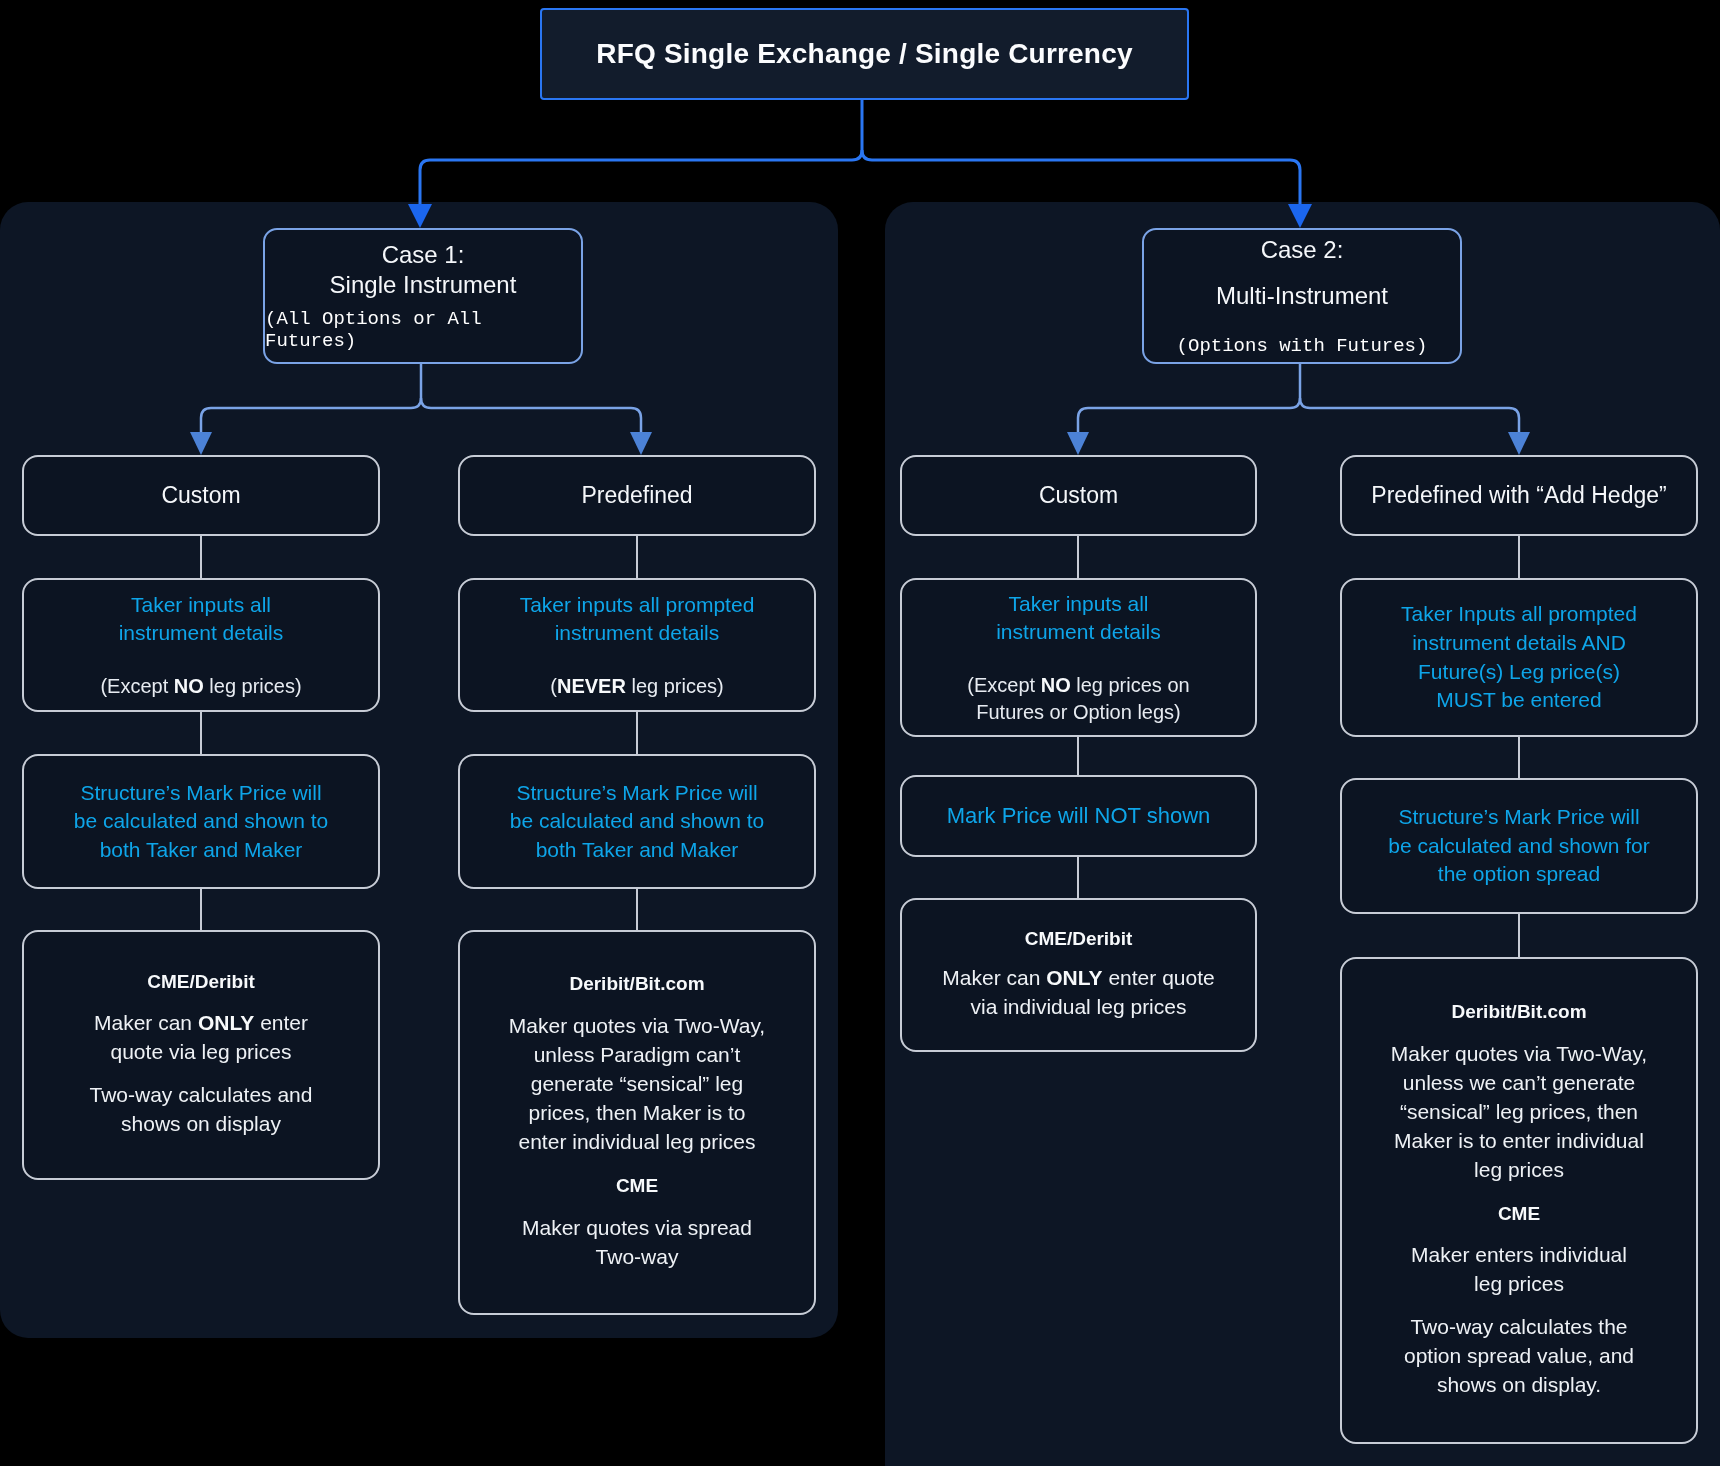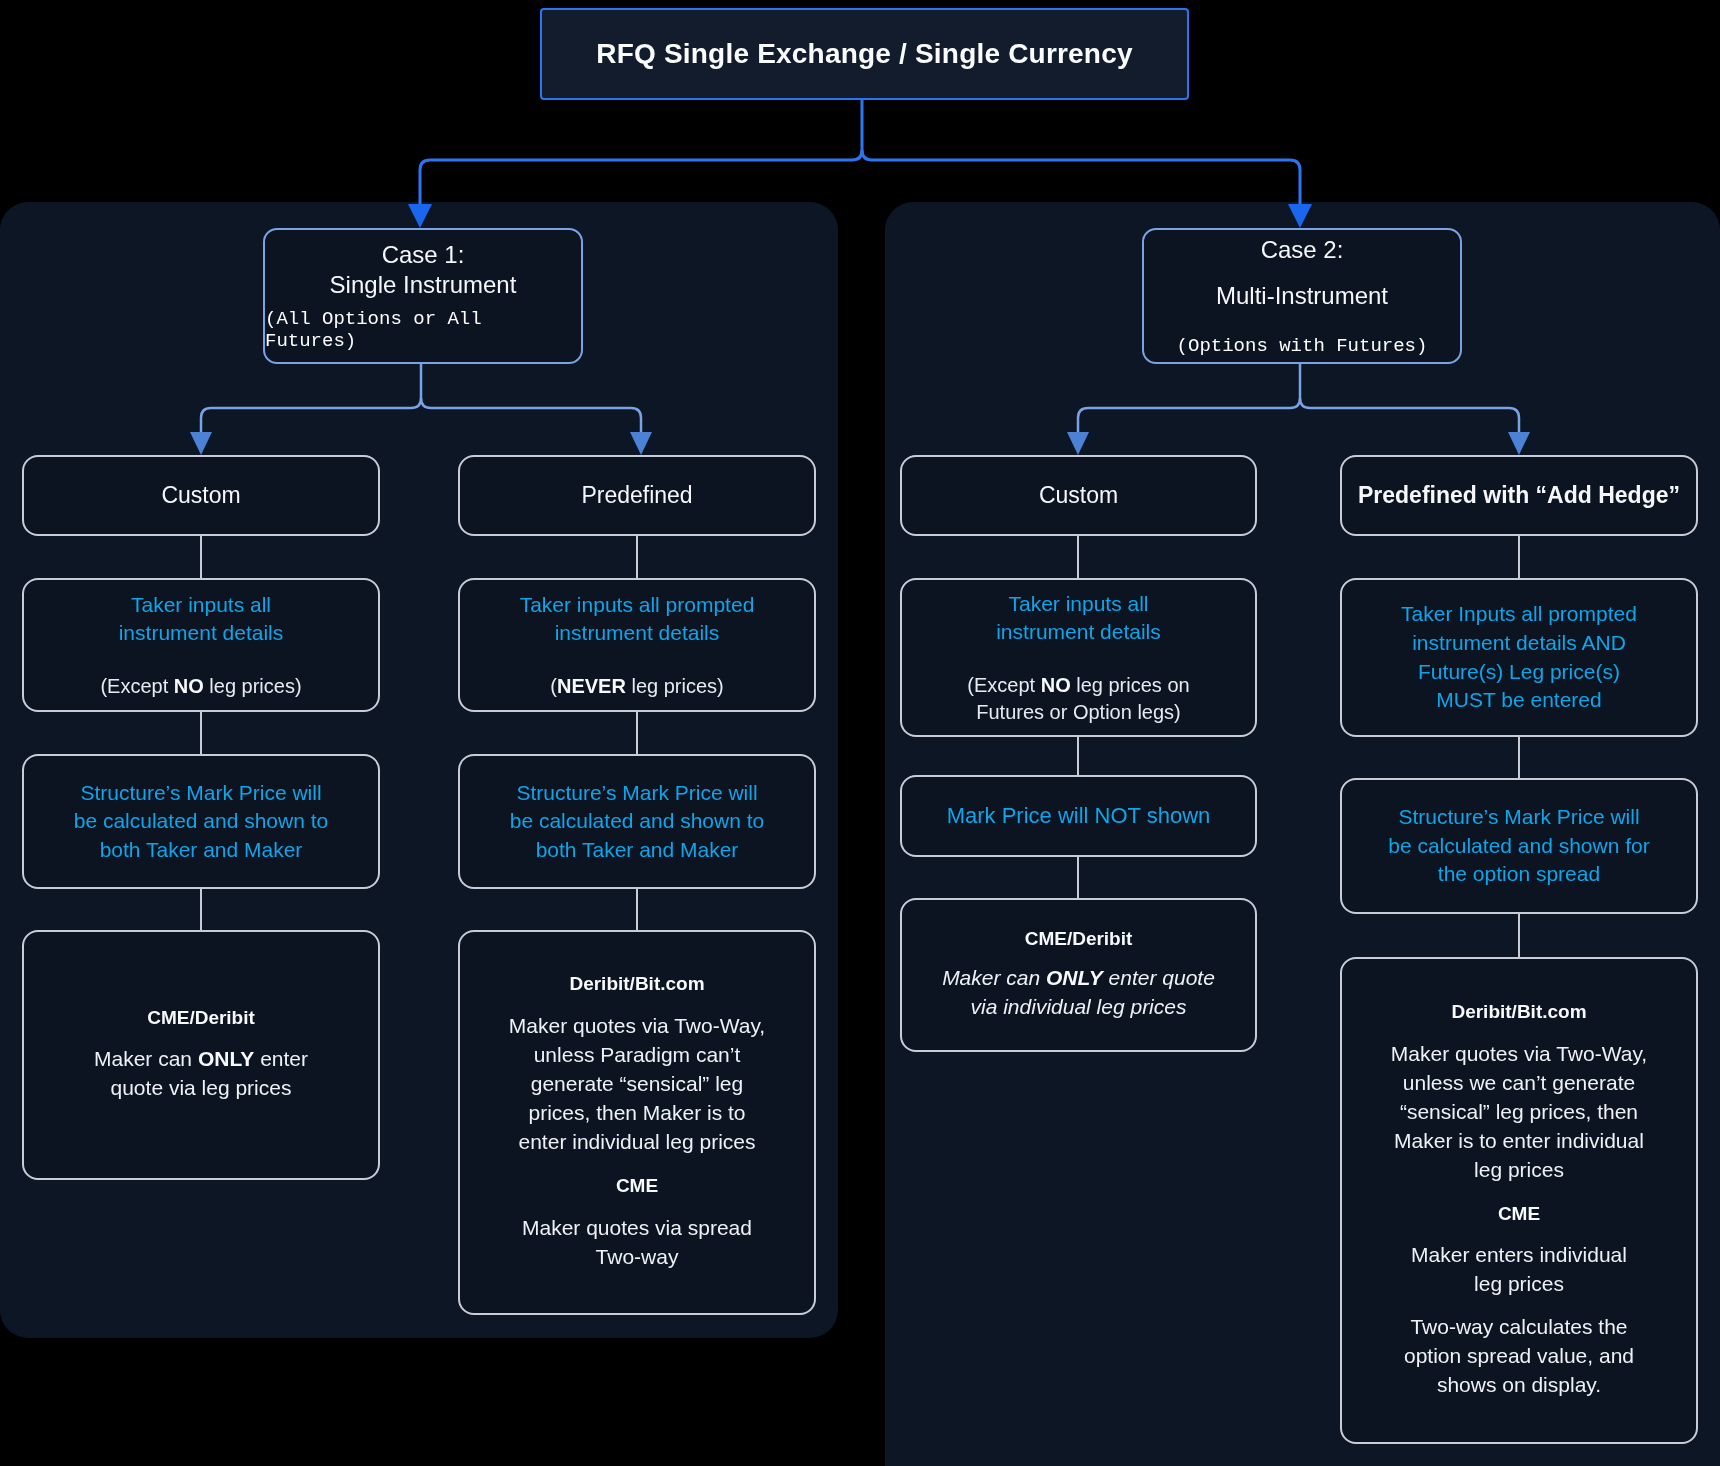--- a/index.html
+++ b/index.html
@@ -23,21 +23,21 @@
         box-sizing:border-box;padding:10px 12px;}
   .label{font-size:23px;color:#f5f7fa;}
   .bl{display:block;font-size:21px;line-height:1.36;color:#0ea5e9;}
   .paren{font-size:20px;line-height:1.33;color:#e7ebf1;margin-top:25px;}
   .paren b{font-weight:bold;color:#f7f9fb;}
   .vhead{font-size:19px;font-weight:bold;color:#f7f9fb;line-height:1.2;}
   .vp{font-size:21px;line-height:1.38;color:#eef1f5;margin:0 auto;}
   .vp b{font-weight:bold;color:#f7f9fb;}
   .gap14{margin-top:14px;} .gap16{margin-top:16px;} .gap18{margin-top:18px;}
   .w230{max-width:230px;} .w240{max-width:240px;}
-  .w260{max-width:260px;} .w270{max-width:270px;} .w290{max-width:290px;font-style:italic;}
+  .w260{max-width:260px;} .w270{max-width:270px;} .w290{max-width:290px;}
 </style>
 </head>
 <body>
 
 <div id="stage">
 
   <div class="panel" id="panel-left"></div>
   <div class="panel" id="panel-right"></div>
 
   <svg id="connectors" width="1720" height="1466" viewBox="0 0 1720 1466">
@@ -98,20 +98,21 @@
     <div class="paren"><span>(Except </span><b>NO</b><span> leg prices)</span></div>
   </div>
   <div class="gbox" style="left:22px;top:754px;width:358px;height:135px;">
     <span class="bl">Structure’s Mark Price will</span>
     <span class="bl">be calculated and shown to</span>
     <span class="bl">both Taker and Maker</span>
   </div>
   <div class="gbox" style="left:22px;top:930px;width:358px;height:250px;">
     <div class="vhead">CME/Deribit</div>
     <div class="vp w230 gap16"><span>Maker can </span><b>ONLY</b><span> enter quote via leg prices</span></div>
+    <div class="vp w240 gap14">Two-way calculates and shows on display</div>
   </div>
 
   <div class="gbox" style="left:458px;top:455px;width:358px;height:81px;">
     <span class="label">Predefined</span>
   </div>
   <div class="gbox" style="left:458px;top:578px;width:358px;height:134px;">
     <span class="bl">Taker inputs all prompted</span>
     <span class="bl">instrument details</span>
     <div class="paren"><span>(</span><b>NEVER</b><span> leg prices)</span></div>
   </div>
@@ -136,21 +137,21 @@
     <div class="paren w270"><span>(Except </span><b>NO</b><span> leg prices on Futures or Option legs)</span></div>
   </div>
   <div class="gbox" style="left:900px;top:775px;width:357px;height:82px;">
     <span class="bl" style="font-size:22px;">Mark Price will NOT shown</span>
   </div>
   <div class="gbox" style="left:900px;top:898px;width:357px;height:154px;">
     <div class="vhead">CME/Deribit</div>
     <div class="vp w290 gap14"><span>Maker can </span><b>ONLY</b><span> enter quote via individual leg prices</span></div>
   </div>
 
-  <div class="gbox" style="left:1340px;top:455px;width:358px;height:81px;font-weight:bold;">
+  <div class="gbox" style="left:1340px;top:455px;width:358px;height:81px;">
     <span class="label">Predefined with “Add Hedge”</span>
   </div>
   <div class="gbox" style="left:1340px;top:578px;width:358px;height:159px;">
     <span class="bl">Taker Inputs all prompted</span>
     <span class="bl">instrument details AND</span>
     <span class="bl">Future(s) Leg price(s)</span>
     <span class="bl">MUST be entered</span>
   </div>
   <div class="gbox" style="left:1340px;top:778px;width:358px;height:136px;">
     <span class="bl">Structure’s Mark Price will</span>

